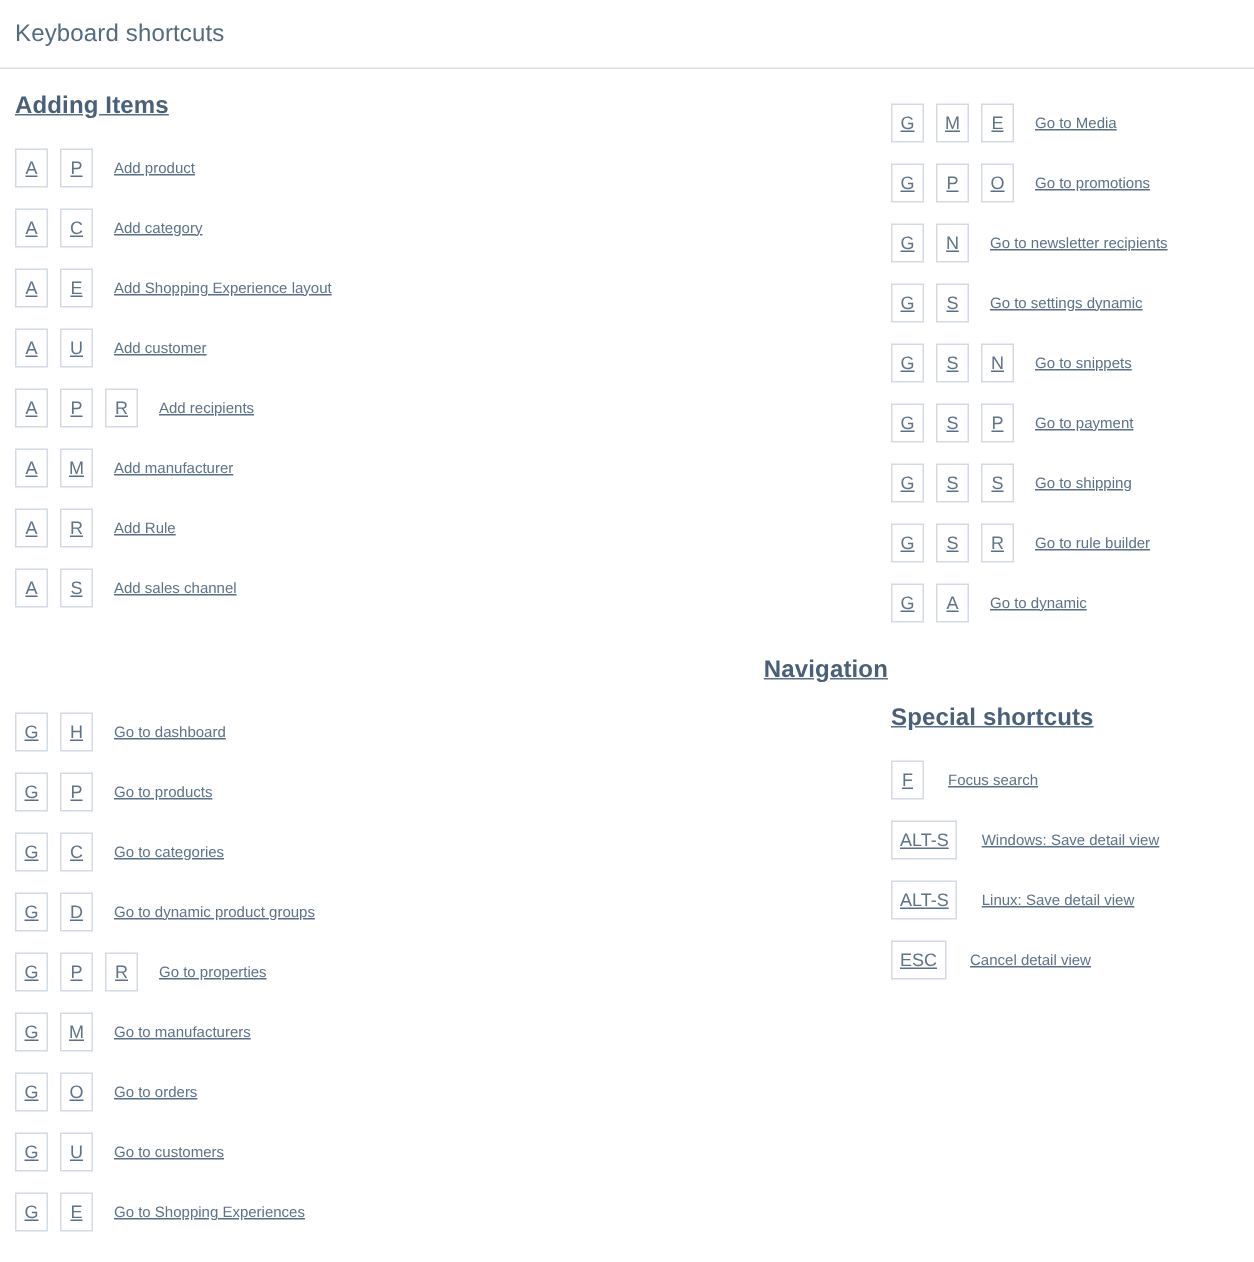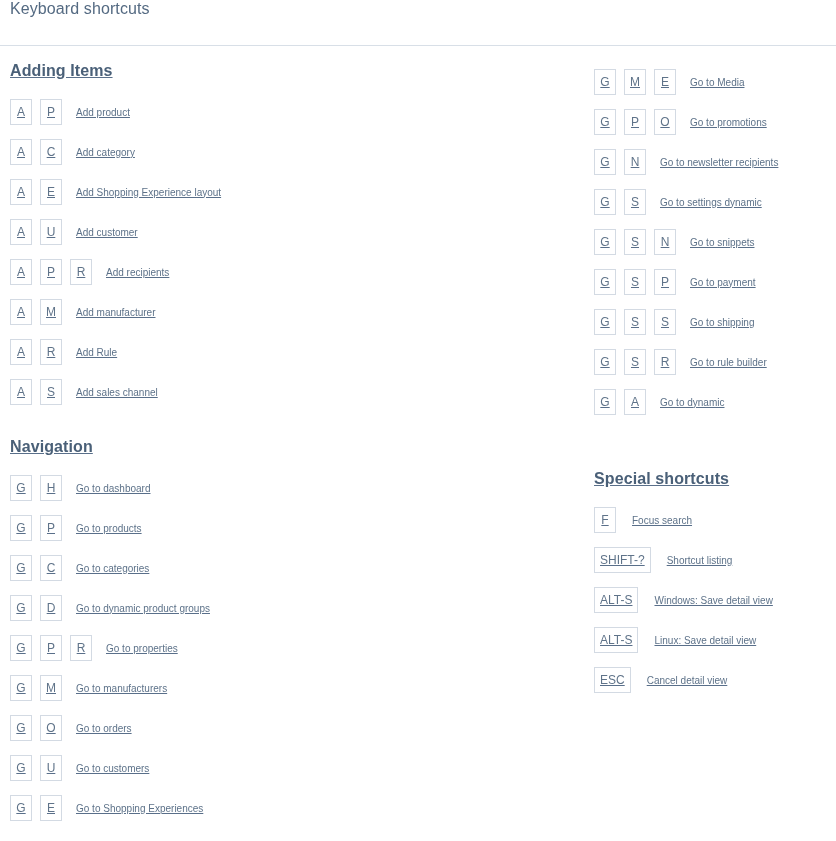--- a/index.html
+++ b/index.html
@@ -15,21 +15,21 @@
     overflow: hidden;
     position: relative;
   }
 
   
   .page-header {
     height: 46px;
     box-sizing: border-box;
     border-bottom: 1px solid #d8dfe7;
     display: flex;
-    align-items: flex-start;
+    align-items: center;
     padding-left: 10px;
   }
   .page-title {
     font-size: 16px;
     font-weight: 400;
     color: #546a82;
     letter-spacing: 0.1px;
   }
 
   
@@ -45,21 +45,21 @@
   .col-left  { width: 592px; padding-left: 10px; }
   .col-right { width: 244px; padding-left: 2px; }
 
   .section-heading {
     font-size: 16px;
     font-weight: 700;
     color: #4a6078;
     margin: 0 0 12px 0;
     letter-spacing: 0.1px;
   }
-  .section-heading.nav-heading  { margin-top: 26px; }
+  .section-heading.nav-heading  { margin-top: 26px; text-align: right; }
   .section-heading.spec-heading { margin-top: 48px; }
 
   
   .shortcut-list { display: block; }
   .shortcut-row {
     display: flex;
     align-items: center;
     height: 40px;
   }
   .keys {
@@ -309,26 +309,20 @@
       <div class="section-heading spec-heading">Special shortcuts</div>
       <div class="shortcut-list">
         <div class="shortcut-row" data-keycount="1">
           <div class="keys">
             <span class="key">F</span>
           </div>
           <span class="shortcut-label">Focus search</span>
         </div>
         <div class="shortcut-row" data-keycount="1">
           <div class="keys">
-            <span class="key">SHIFT-?</span>
-          </div>
-          <span class="shortcut-label">Shortcut listing</span>
-        </div>
-        <div class="shortcut-row" data-keycount="1">
-          <div class="keys">
             <span class="key">ALT-S</span>
           </div>
           <span class="shortcut-label">Windows: Save detail view</span>
         </div>
         <div class="shortcut-row" data-keycount="1">
           <div class="keys">
             <span class="key">ALT-S</span>
           </div>
           <span class="shortcut-label">Linux: Save detail view</span>
         </div>

